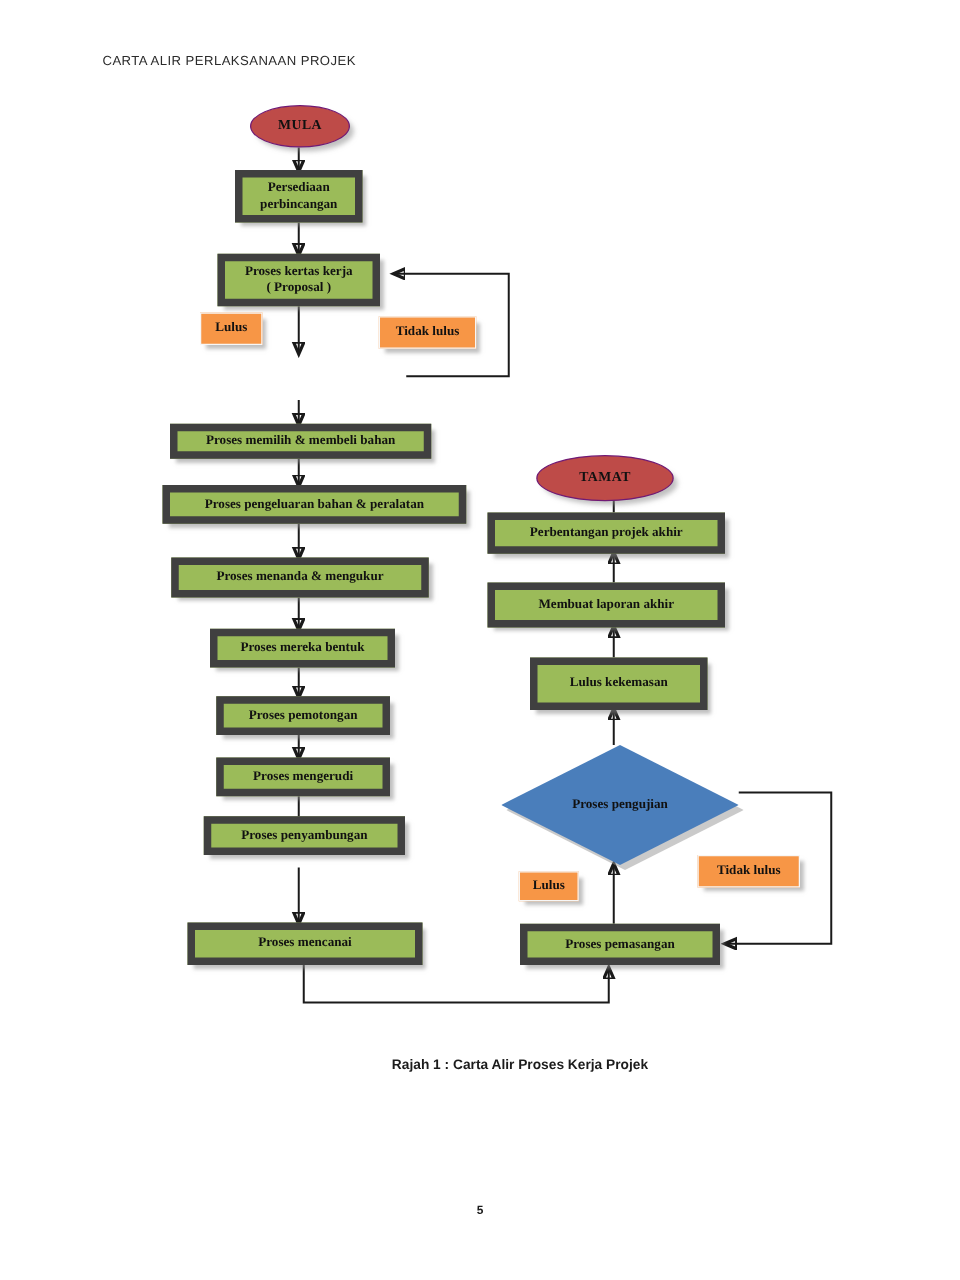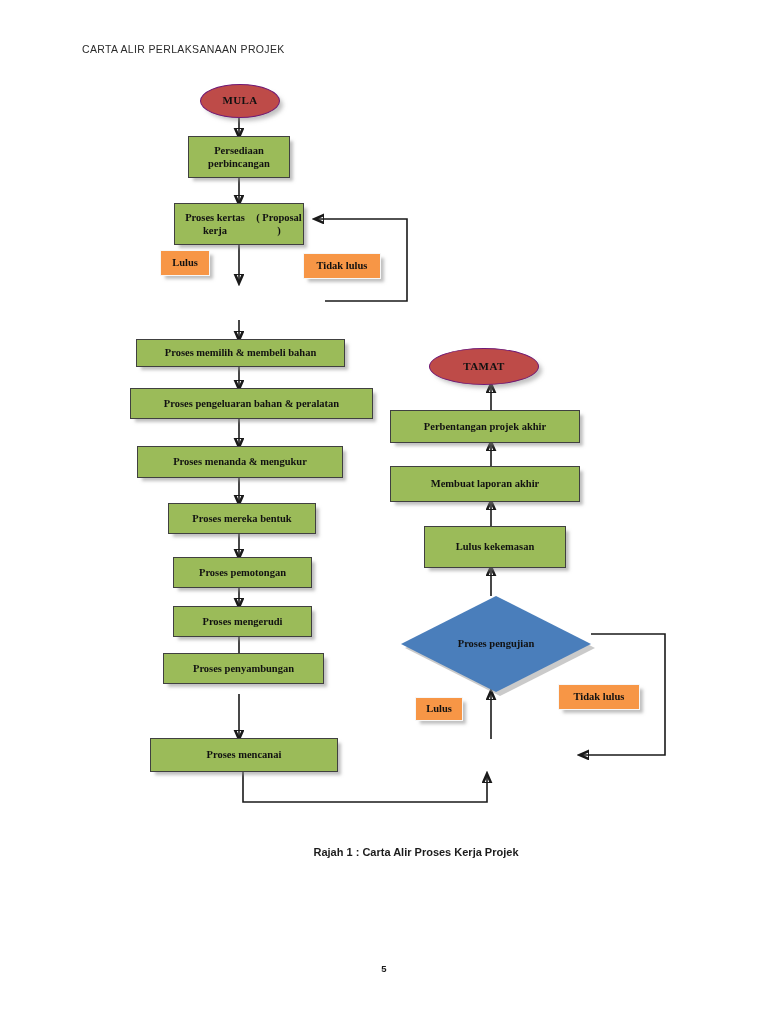--- a/index.html
+++ b/index.html
@@ -68,21 +68,21 @@
     justify-content: center;
     text-align: center;
     font-family: "Liberation Serif", serif;
     font-weight: bold;
     color: #111111;
     line-height: 1.25;
   }
 
   .proc {
     background: #9BBB59;
-    border: 1px solid #404040;
+    border: 6px solid #404040;
     box-shadow: 4px 4px 3px -1px rgba(140,140,140,0.55);
     font-size: 10.5px;
   }
 
   .term {
     background: #BE4B48;
     border: 1px solid #701a75;
     border-radius: 50%;
     box-shadow: 4px 4px 4px -1px rgba(140,140,140,0.55);
     font-size: 11px;
@@ -186,21 +186,21 @@
 
   <div class="node term" style="left:200px; top:84px; width:80px; height:34px;">
     <span>MULA</span>
   </div>
 
   <div class="node proc" style="left:188px; top:136px; width:102px; height:42px; flex-direction:column;">
     <span>Persediaan</span>
     <span>perbincangan</span>
   </div>
 
-  <div class="node proc" style="left:174px; top:203px; width:130px; height:42px; flex-direction:row;">
+  <div class="node proc" style="left:174px; top:203px; width:130px; height:42px; flex-direction:column;">
     <span>Proses kertas kerja</span>
     <span>( Proposal )</span>
   </div>
 
   <div class="node tag" style="left:160px; top:250px; width:50px; height:26px;">
     <span>Lulus</span>
   </div>
 
   <div class="node tag" style="left:303px; top:253px; width:78px; height:26px;">
     <span>Tidak lulus</span>
@@ -232,21 +232,21 @@
   </div>
 
   <div class="node proc" style="left:163px; top:653px; width:161px; height:31px;text-align:right;">
     <span>Proses penyambungan</span>
   </div>
 
   <div class="node proc" style="left:150px; top:738px; width:188px; height:34px;">
     <span>Proses mencanai</span>
   </div>
 
-  <div class="node term" style="left:429px; top:348px; width:110px; height:37px;">
+  <div class="node term" style="left:429px; top:364px; width:110px; height:37px;">
     <span>TAMAT</span>
   </div>
 
   <div class="node proc" style="left:390px; top:410px; width:190px; height:33px;">
     <span>Perbentangan projek akhir</span>
   </div>
 
   <div class="node proc" style="left:390px; top:466px; width:190px; height:36px;text-align:center;">
     <span>Membuat laporan akhir</span>
   </div>
@@ -262,17 +262,20 @@
   </div>
 
   <div class="node tag" style="left:415px; top:697px; width:48px; height:24px;">
     <span>Lulus</span>
   </div>
 
   <div class="node tag" style="left:558px; top:684px; width:82px; height:26px;">
     <span>Tidak lulus</span>
   </div>
 
+  <div class="node proc" style="left:416px; top:739px; width:160px; height:33px;">
+    <span>Proses pemasangan</span>
+  </div>
 
   <div class="caption">Rajah 1 : Carta Alir Proses Kerja Projek</div>
   <div class="page-number">5</div>
 
 </div>
 
 </body></html>

